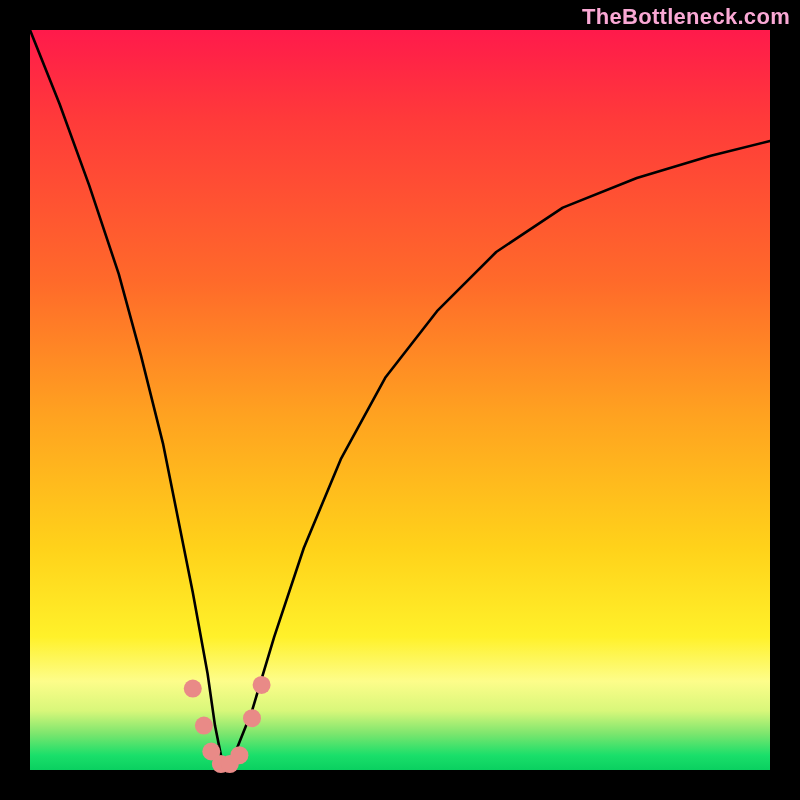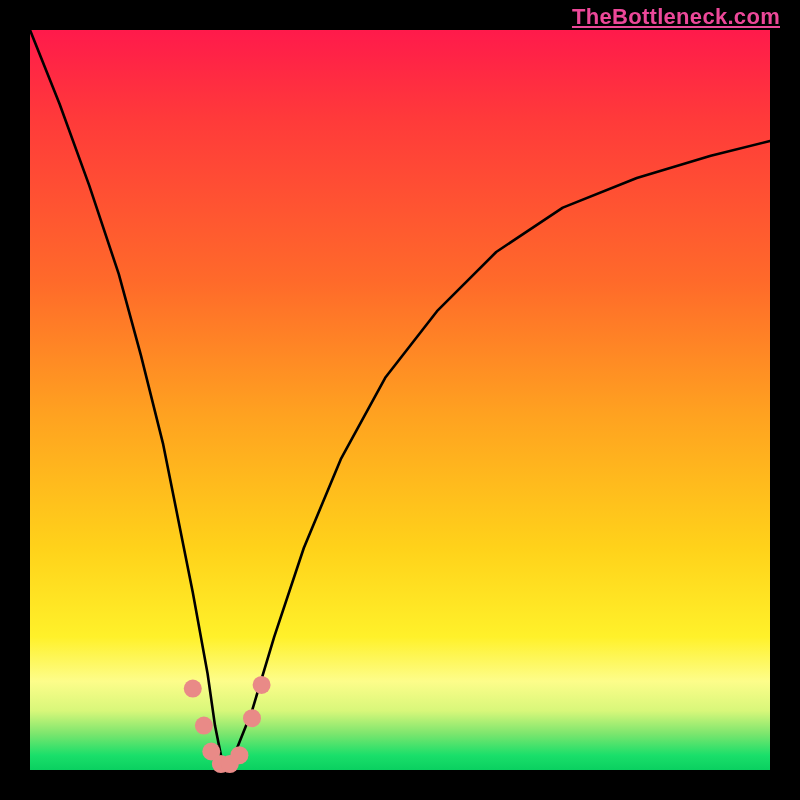--- a/index.html
+++ b/index.html
@@ -13,28 +13,27 @@
   }
   .frame {
     position: relative;
     width: 800px;
     height: 800px;
     background: #000;
   }
   .watermark {
     position: absolute;
     top: 4px;
-    right: 20px;
-    color: #ec4899;
+    right: 10px;
+    color: #f9a8d4;
     font-size: 22px;
     font-weight: 600;
     letter-spacing: 0.3px;
     z-index: 5;
     user-select: none;
-    text-decoration: underline;
   }
   .plot {
     position: absolute;
     left: 30px;
     top: 30px;
     width: 740px;
     height: 740px;
     background: linear-gradient(
       to bottom,
       #ff1a4b 0%,

